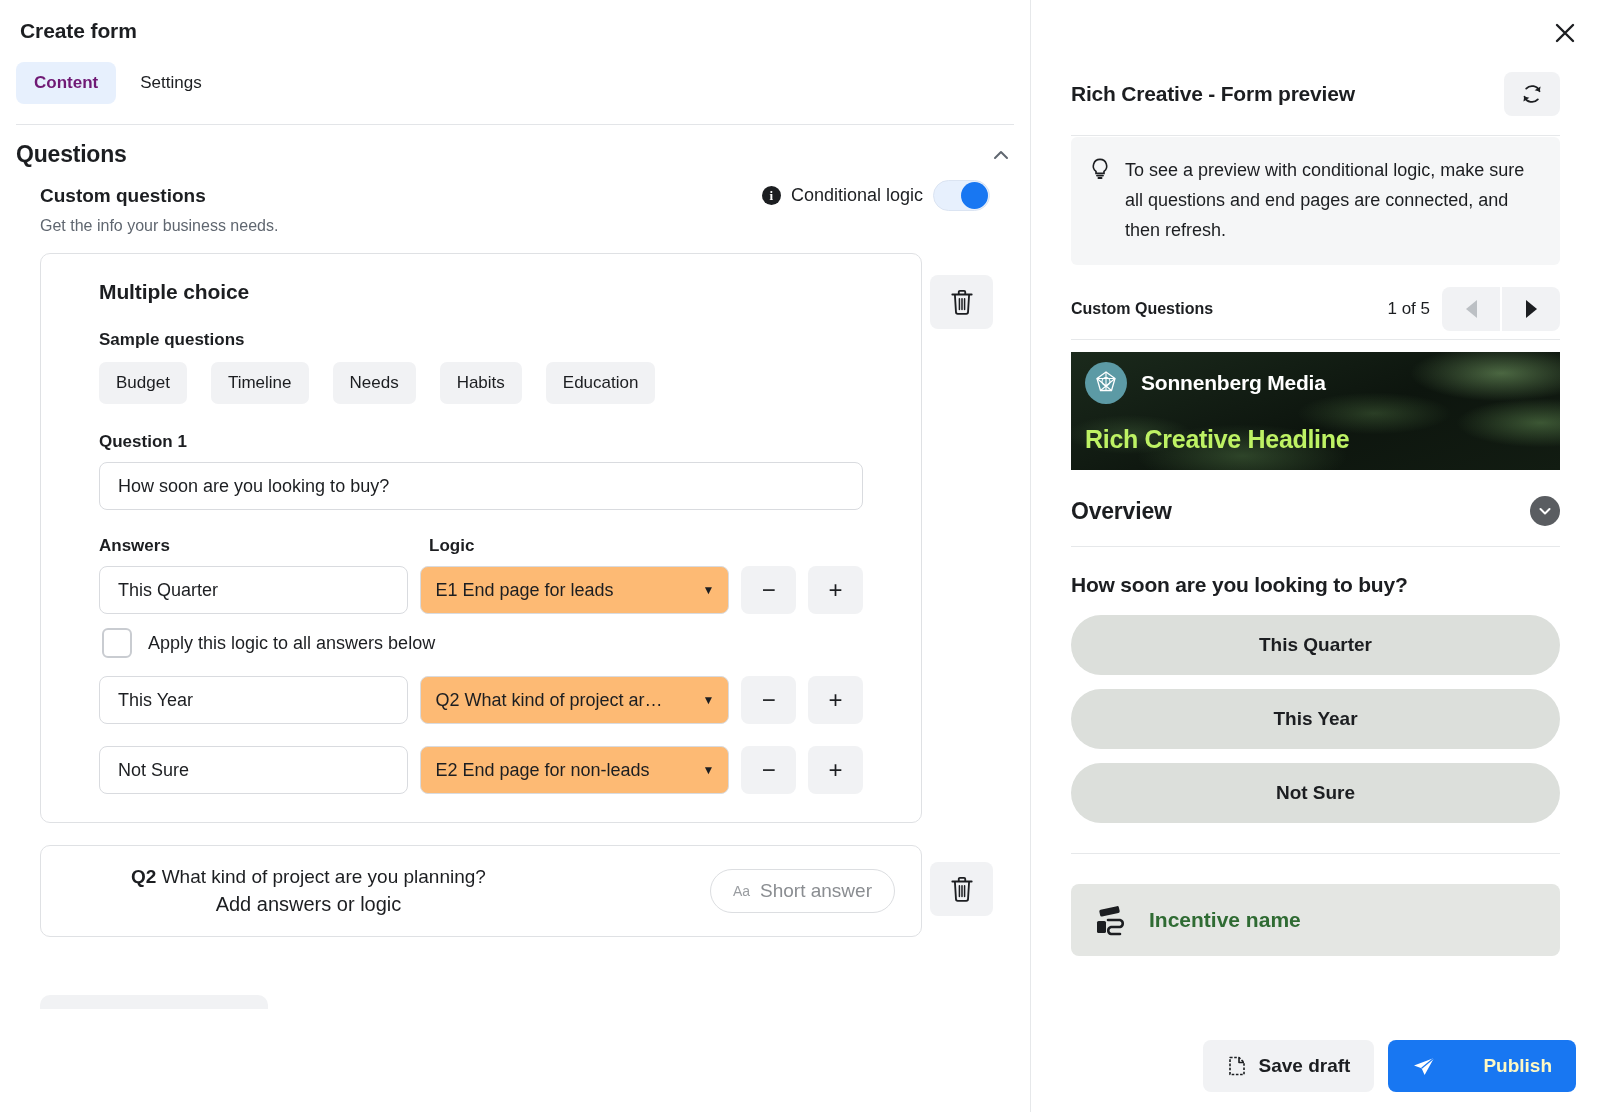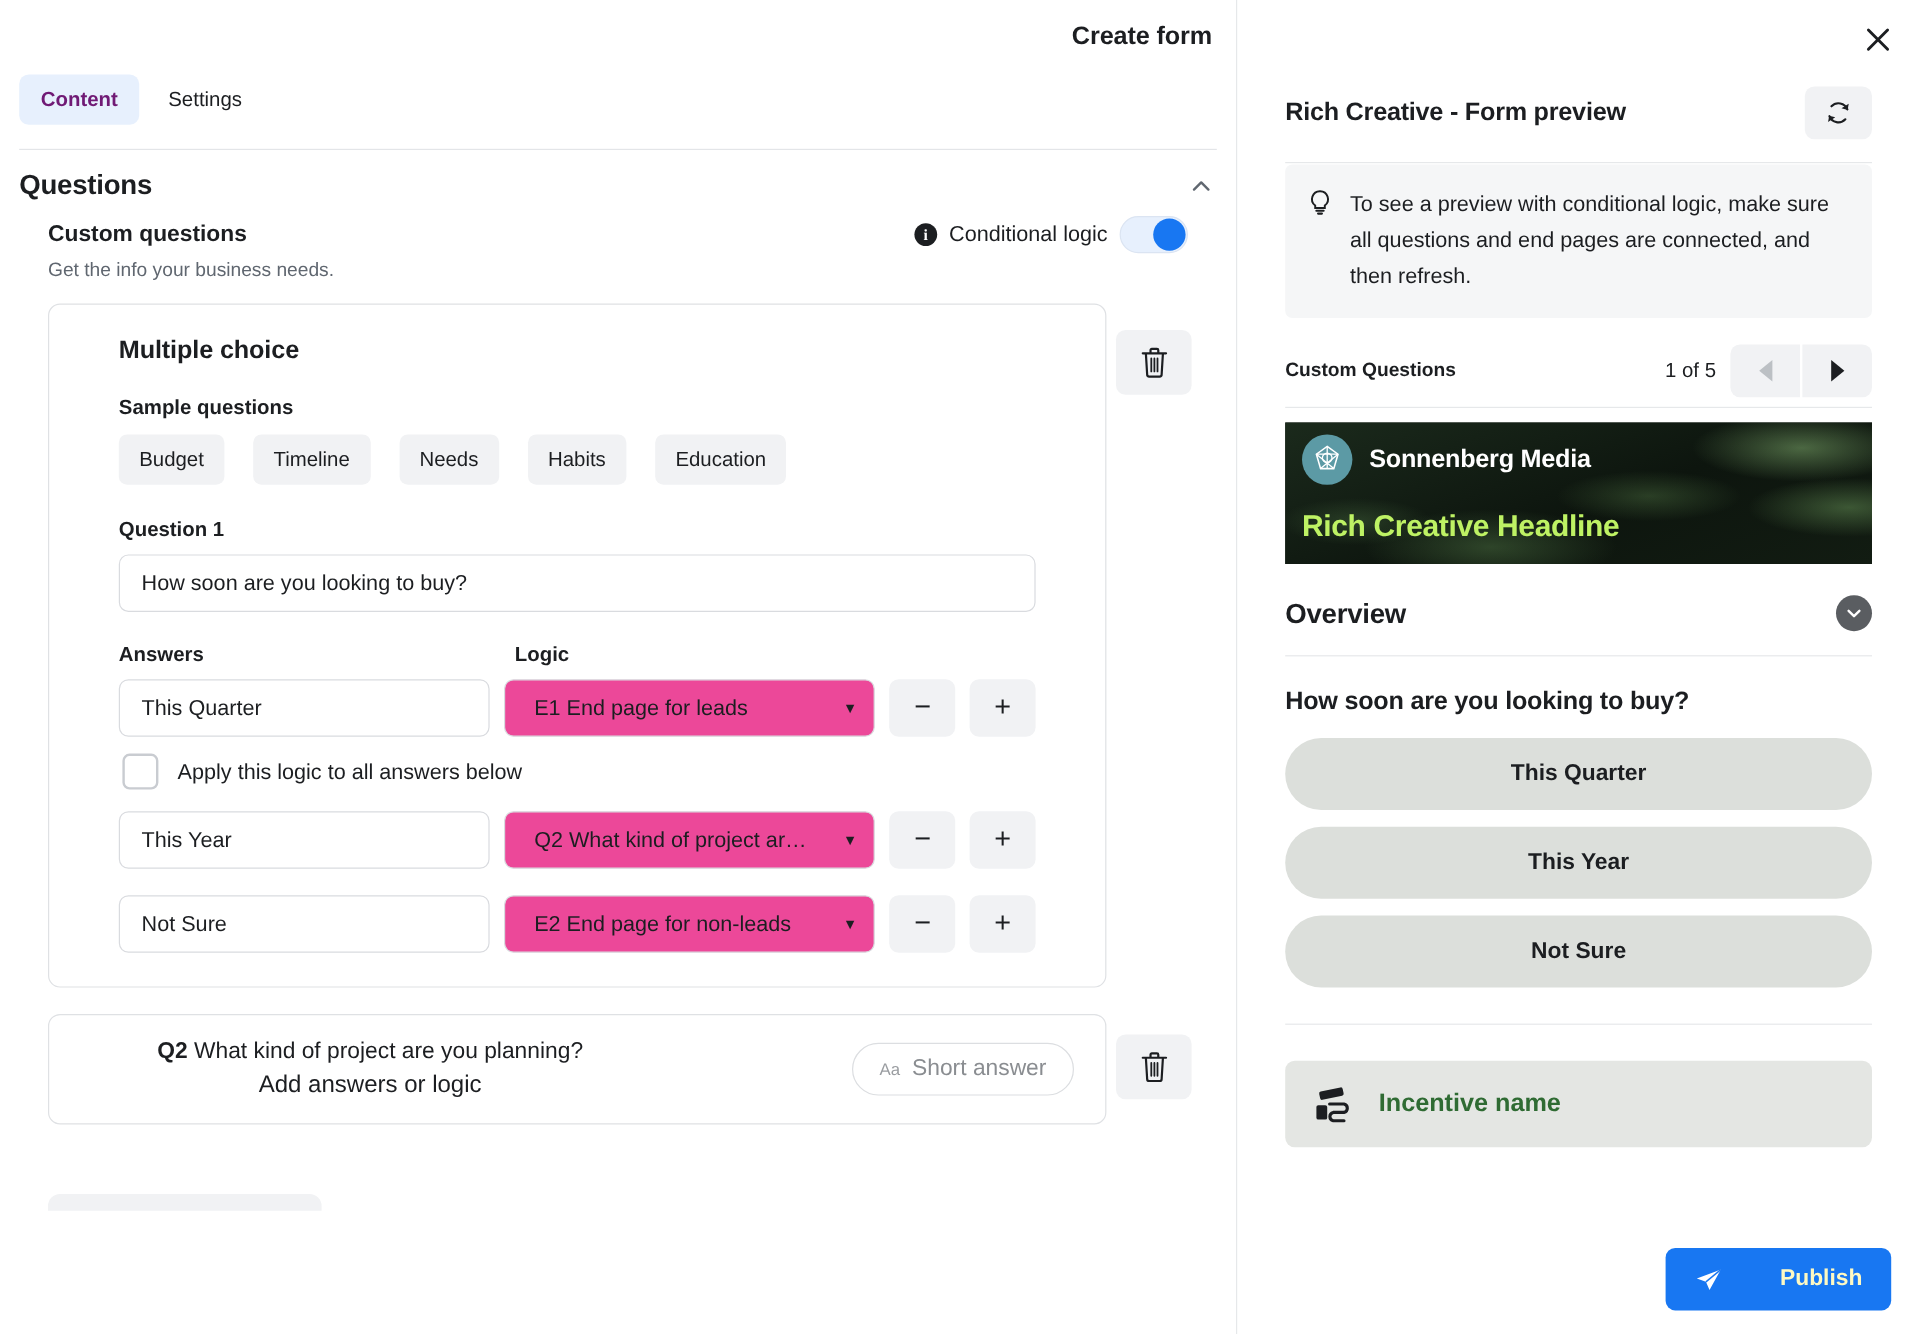--- a/index.html
+++ b/index.html
@@ -15,21 +15,20 @@
   
   .left-pane {
     width: 1031px; height: 1112px;
     position: relative;
     border-right: 1px solid #e6e8ea;
     overflow: hidden;
   }
   .title-bar {
     height: 62px; display: flex; align-items: center;
     padding: 0 20px;
-    justify-content: flex-end;
   }
   .title-bar h1 { font-size: 21px; font-weight: bold; letter-spacing: -0.1px; }
 
   .tabs { display: flex; gap: 6px; padding: 0 16px; height: 62px; align-items: flex-start; }
   .tab {
     padding: 11px 18px; border-radius: 8px; font-size: 17px;
     font-weight: bold; color: #1c1e21; cursor: pointer; line-height: 20px;
   }
   .tab.active { color: #701a75; background: #e7f0fd; }
   .tab.inactive { font-weight: normal; }
@@ -94,21 +93,21 @@
 
   .answer-row { display: flex; align-items: center; gap: 12px; margin-top: 10px; }
   .answer-input {
     width: 330px; height: 48px; border: 1px solid #d9dbdf; border-radius: 8px;
     display: flex; align-items: center; padding: 0 18px; font-size: 18px;
     background: #fff;
   }
   .logic-select {
     width: 330px; height: 48px; border: 1px solid #d9dbdf; border-radius: 8px;
     display: flex; align-items: center; justify-content: space-between;
-    padding: 0 14px 0 24px; font-size: 18px; background: #ec4899; cursor: pointer;
+    padding: 0 14px 0 14px; font-size: 18px; background: #fdba74; cursor: pointer;
   }
   .logic-select .caret { color: #1c1e21; font-size: 12px; }
   .sq-btn {
     width: 59px; height: 48px; background: #f1f2f4; border-radius: 8px;
     display: flex; align-items: center; justify-content: center;
     font-size: 24px; color: #1c1e21; cursor: pointer; line-height: 1;
   }
 
   .apply-row { display: flex; align-items: center; gap: 16px; margin-top: 14px; padding-left: 3px; }
   .checkbox {
@@ -477,20 +476,27 @@
       <svg width="38" height="38" viewBox="0 0 38 38" fill="none">
         <rect x="6" y="9" width="20" height="7" rx="1.6" fill="#1c1e21" transform="rotate(-12 6 9)"></rect>
         <rect x="4" y="20" width="9" height="12" rx="1.6" fill="#1c1e21"></rect>
         <path d="M15 19 H27 A3.6 3.6 0 0 1 27 26 H18 A3.6 3.6 0 0 0 18 33 H27" stroke="#1c1e21" stroke-width="2.6" fill="none" stroke-linecap="round"></path>
       </svg>
       <span class="label">Incentive name</span>
     </div>
   </div>
 
   <div class="bottom-bar">
+    <div class="btn secondary">
+      <svg width="20" height="22" viewBox="0 0 20 22" fill="none">
+        <path d="M3 2.5 H12 L17 7.5 V19.5 H3 Z" stroke="#1c1e21" stroke-width="1.6" stroke-linejoin="round" stroke-dasharray="2.6 1.6"></path>
+        <path d="M12 2.5 V7.5 H17" stroke="#1c1e21" stroke-width="1.6" stroke-linejoin="round"></path>
+      </svg>
+      <span>Save draft</span>
+    </div>
     <div class="btn primary">
       <svg width="24" height="22" viewBox="0 0 24 22" fill="none">
         <path d="M22 3 L2 10.4 L9.6 13.2 L12.6 20 Z" fill="#ffffff"></path>
         <path d="M22 3 L9.6 13.2" stroke="#1877f2" stroke-width="1.2"></path>
       </svg>
       <span>Publish</span>
     </div>
   </div>
 
 </div>

